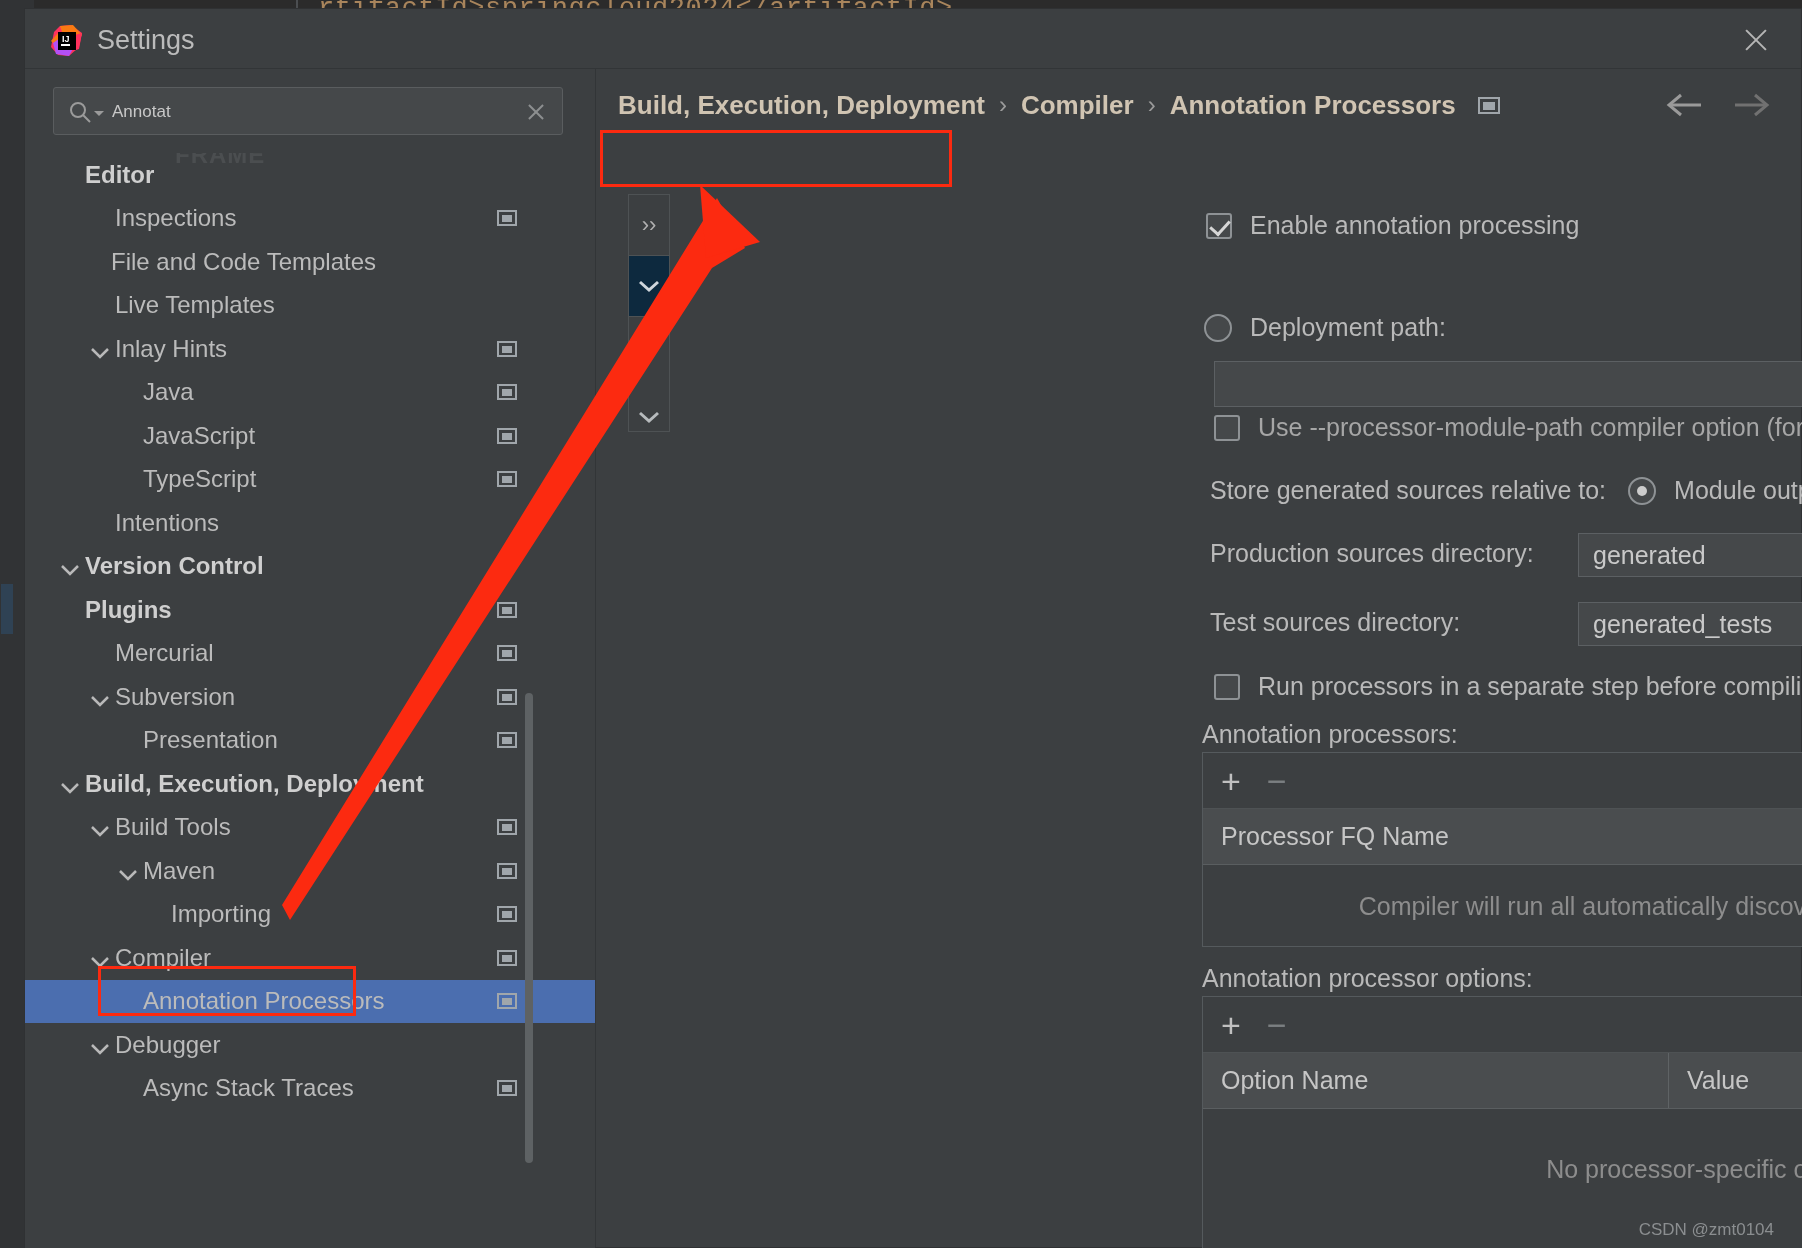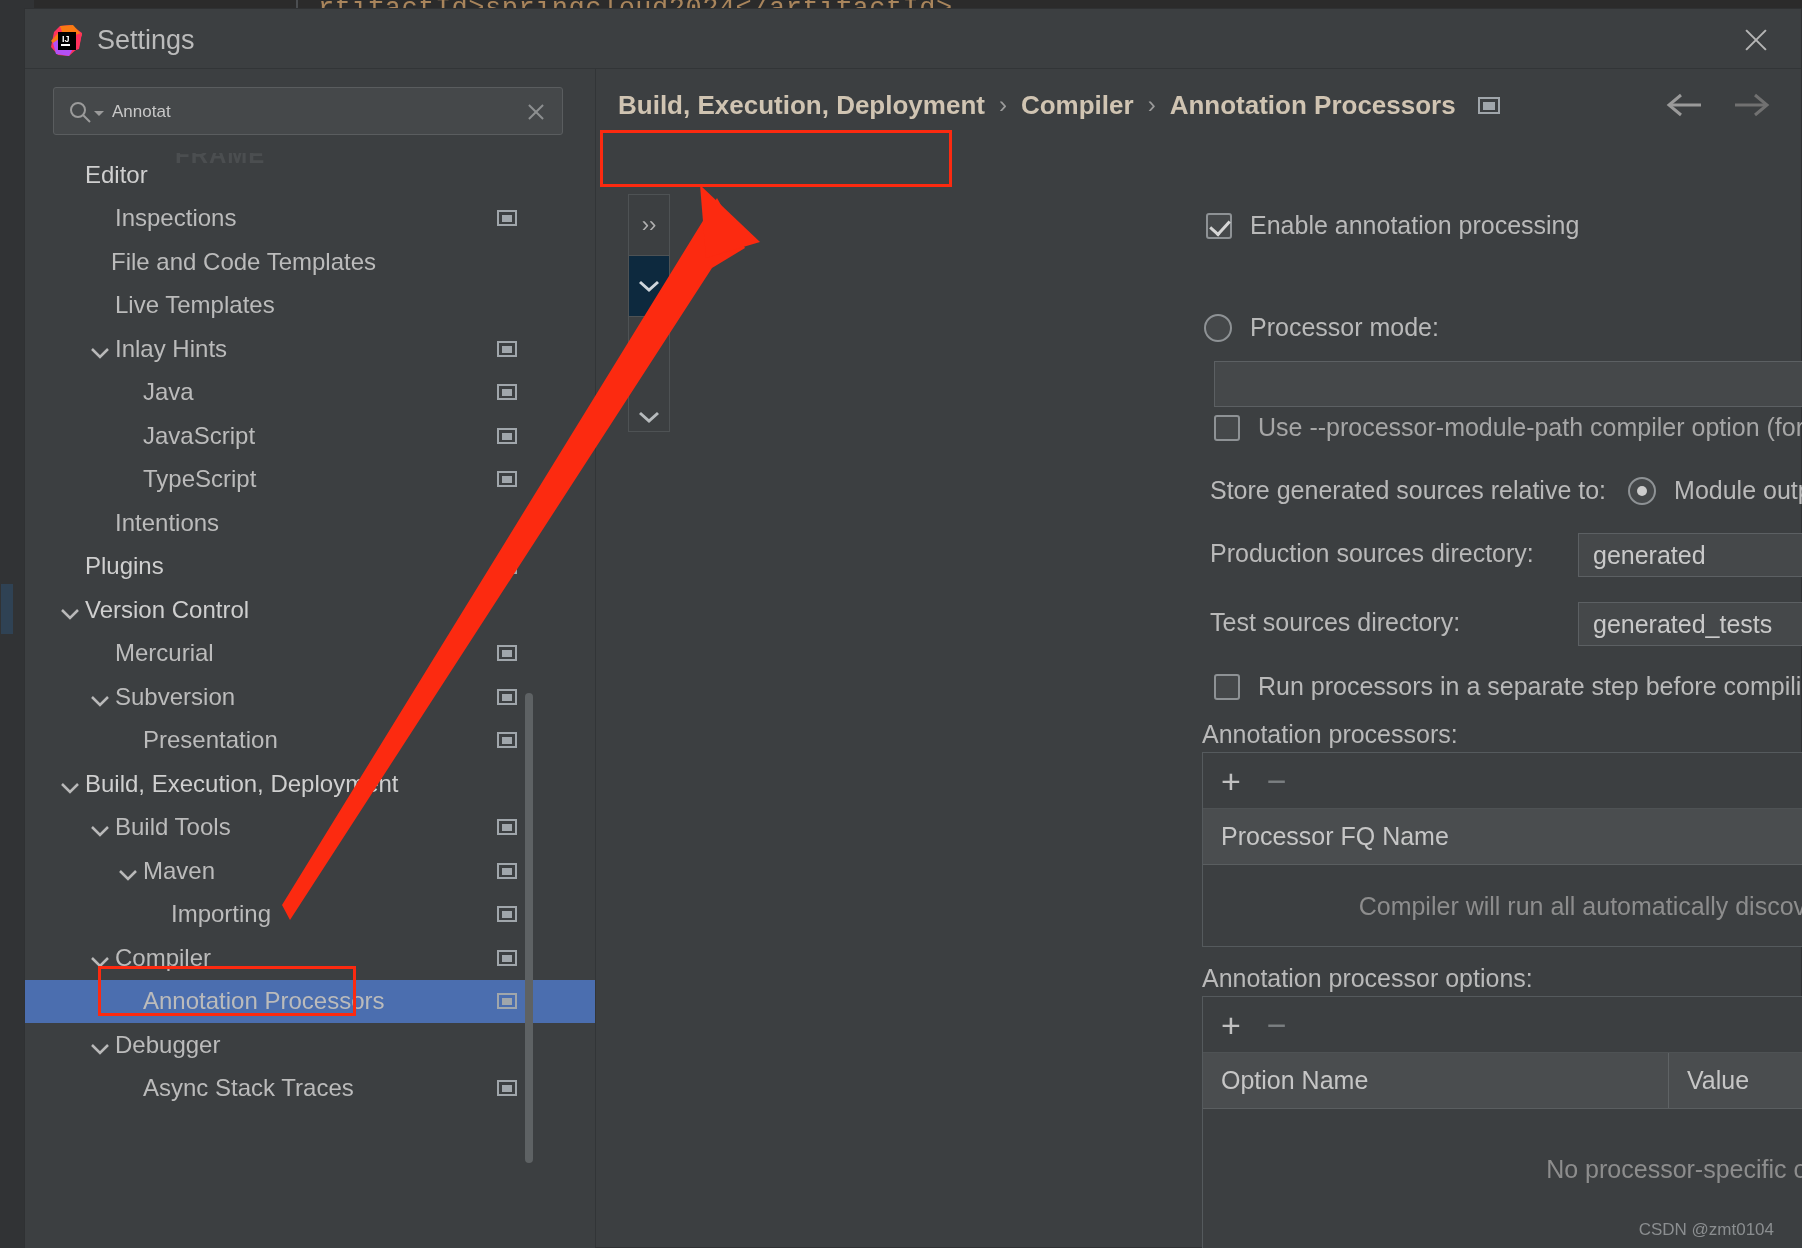--- a/index.html
+++ b/index.html
@@ -83,21 +83,21 @@
   .tree { position:absolute; left:0; top:84px; width:570px; height:1096px; overflow:hidden; }
   .tree-row {
     position:relative; height:43.5px; display:flex; align-items:center;
     font-size:24px; color:#bbbbbb; white-space:nowrap; cursor:default;
   }
   .tree-row.selected { background:#4b6eaf; }
   .tree-row .chev {
     position:absolute; width:22px; height:22px;
   }
   .tree-row .label { position:absolute; }
-  .tree-row.bold .label { font-weight:normal; color:#cfcfcf; }
+  .tree-row.bold .label { font-weight:bold; color:#cfcfcf; }
   .tree-row .cfg-icon {
     position:absolute; right:78px; width:20px; height:16px;
     border:2px solid #a0a6ab;
   }
   .tree-row .cfg-icon i {
     position:absolute; left:3px; top:3px; right:3px; bottom:2px;
     background:#a0a6ab; display:block;
   }
   .tree-ghost {
     position:absolute; left:150px; top:-12px; font-size:24px; color:#4b4e50;
@@ -290,30 +290,30 @@
             <div class="tree-row">
               <span class="label" style="left: 118px;">TypeScript</span>
               <span class="cfg-icon">
                 <i></i>
               </span>
             </div>
             <div class="tree-row">
               <span class="label" style="left: 90px;">Intentions</span>
             </div>
             <div class="tree-row bold">
+              <span class="chev" style="left: 34px;"><svg width="22" height="14" viewBox="0 0 22 14">
+                  <polyline points="3,3 11,11 19,3" fill="none" stroke="#b9b9b9" stroke-width="2.5"></polyline>
+                </svg></span>
+              <span class="label" style="left: 60px;">Version Control</span>
+            </div>
+            <div class="tree-row bold">
               <span class="label" style="left: 60px;">Plugins</span>
               <span class="cfg-icon">
                 <i></i>
               </span>
-            </div>
-            <div class="tree-row bold">
-              <span class="chev" style="left: 34px;"><svg width="22" height="14" viewBox="0 0 22 14">
-                  <polyline points="3,3 11,11 19,3" fill="none" stroke="#b9b9b9" stroke-width="2.5"></polyline>
-                </svg></span>
-              <span class="label" style="left: 60px;">Version Control</span>
             </div>
             <div class="tree-row">
               <span class="label" style="left: 90px;">Mercurial</span>
               <span class="cfg-icon">
                 <i></i>
               </span>
             </div>
             <div class="tree-row">
               <span class="chev" style="left: 64px;"><svg width="22" height="14" viewBox="0 0 22 14">
                   <polyline points="3,3 11,11 19,3" fill="none" stroke="#b9b9b9" stroke-width="2.5"></polyline>
@@ -436,21 +436,21 @@
         </div>
 
         <div class="row" style="left:610px; top:70px;">
           <span class="cb checked"></span>
           <span class="lbl">Enable annotation processing</span>
         </div>
 
 
         <div class="row" style="left:608px; top:172px;">
           <span class="rb"></span>
-          <span class="lbl">Processor mode:</span>
+          <span class="lbl">Deployment path:</span>
         </div>
 
         <div class="textfield" style="left:618px; top:220px; width:965px; height:46px;">
           <span></span>
 
         </div>
 
         <div class="row" style="left:618px; top:272px;">
           <span class="cb"></span>
           <span class="lbl dim">Use --processor-module-path compiler option (for Java 9 and later)</span>

